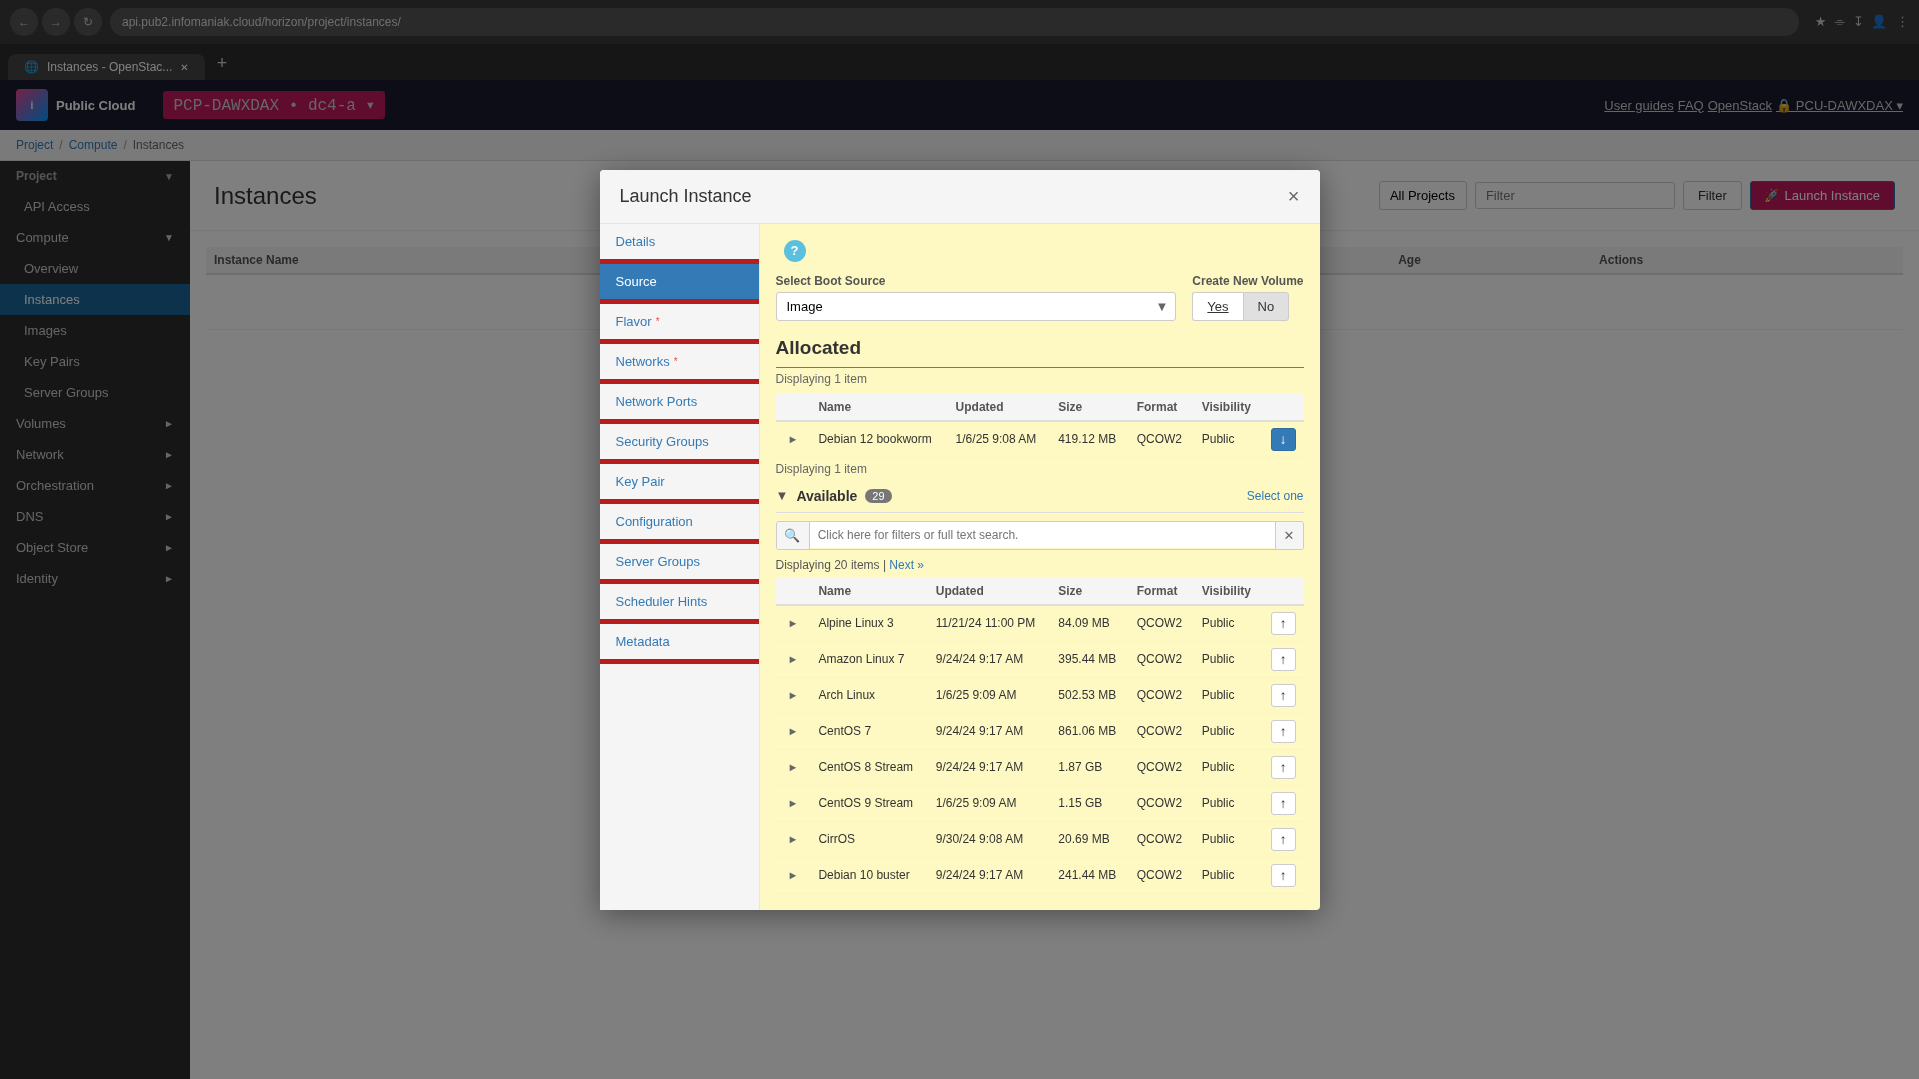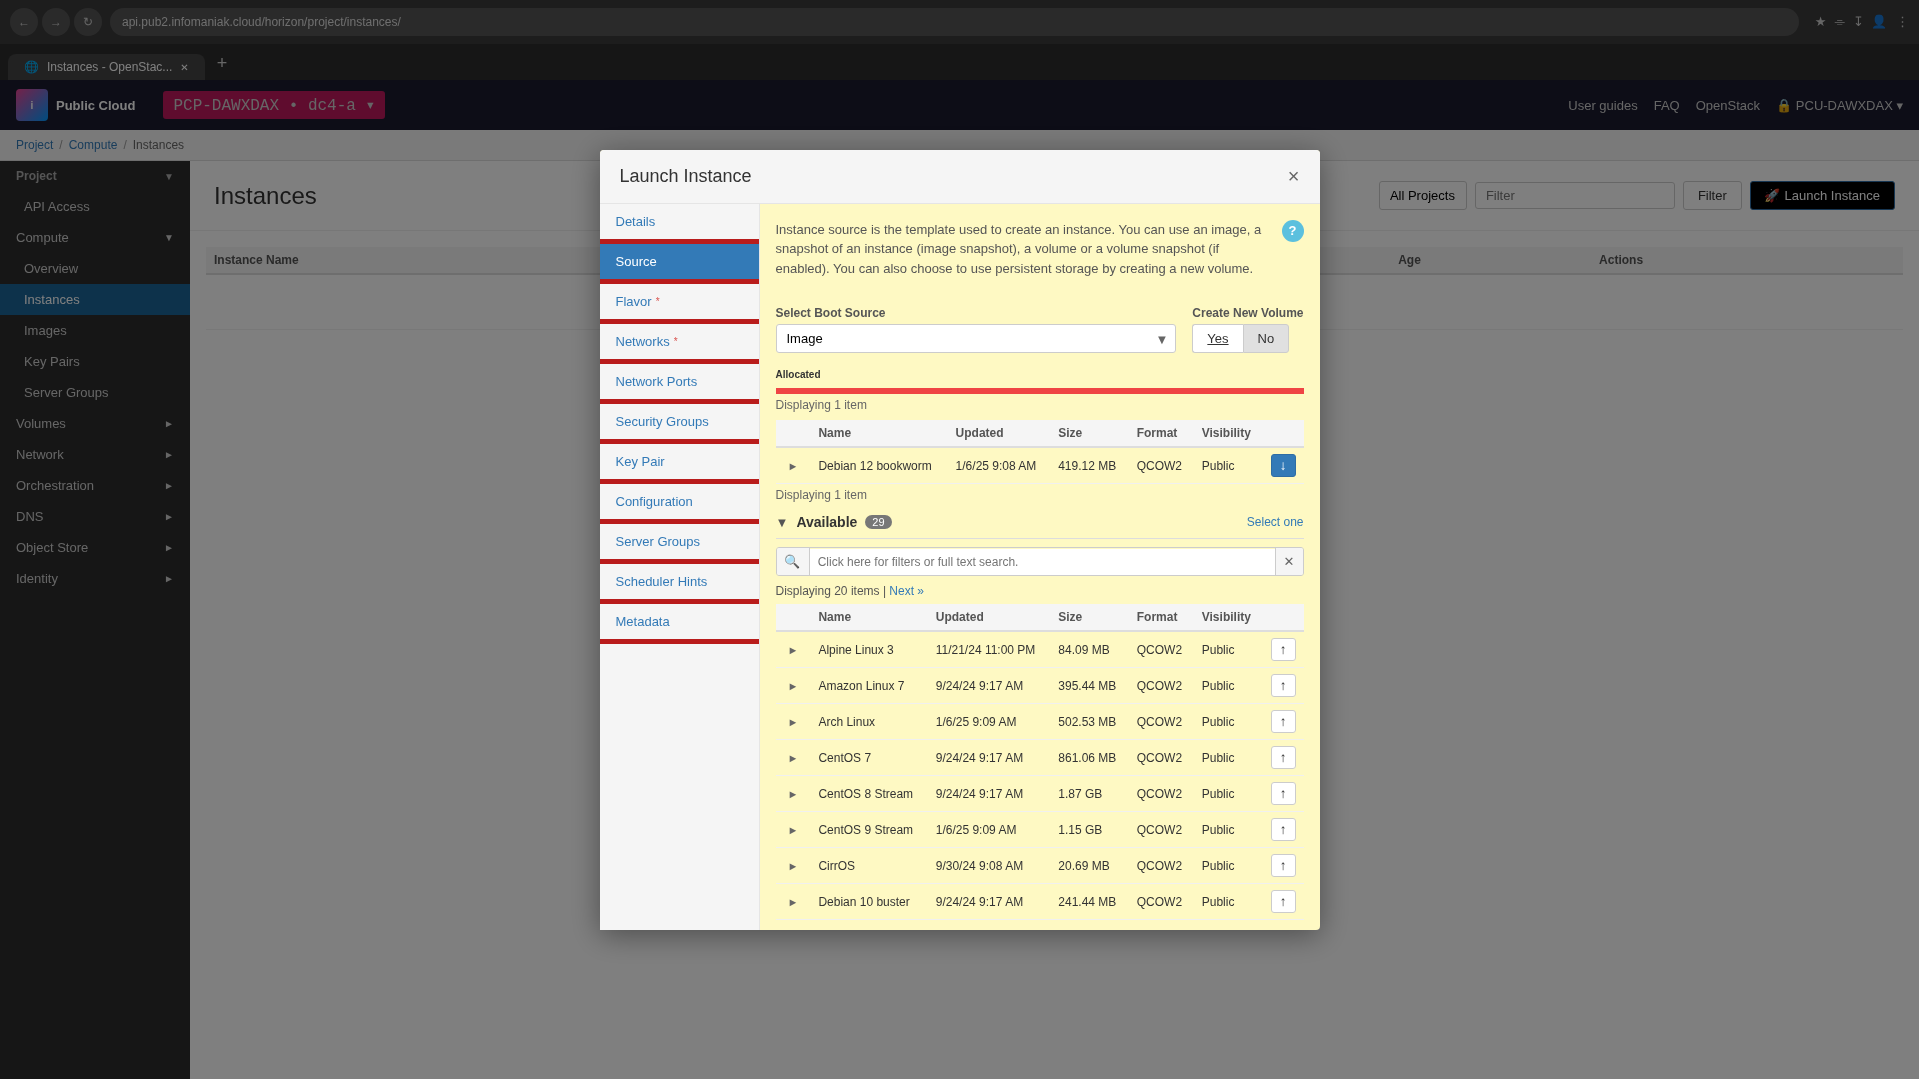--- a/index.html
+++ b/index.html
@@ -12,21 +12,21 @@
     .browser-tab-bar { background: #2c2c2c; height: 36px; display: flex; align-items: flex-end; padding: 0 8px; }
     .browser-tab { background: #3c3c3c; border-radius: 8px 8px 0 0; padding: 6px 16px; color: #ccc; font-size: 12px; display: flex; align-items: center; gap: 8px; }
     .browser-tab.active { background: #444; color: #fff; }
     .tab-close { font-size: 10px; cursor: pointer; }
     .address-bar { flex: 1; background: #555; border-radius: 20px; height: 28px; display: flex; align-items: center; padding: 0 12px; color: #ddd; font-size: 12px; }
 
     
     .top-nav { background: #1a1a2e; height: 50px; display: flex; align-items: center; padding: 0 16px; gap: 12px; }
     .brand { display: flex; align-items: center; gap: 8px; color: #fff; font-size: 13px; font-weight: 600; }
     .brand-logo { width: 32px; height: 32px; background: linear-gradient(135deg, #e84393, #0099ff); border-radius: 4px; display: flex; align-items: center; justify-content: center; color: white; font-size: 10px; font-weight: bold; }
-    .top-nav-right { margin-left: auto; display: flex; align-items: center; gap: 16px; color: #ccc; font-size: 13px; }
+    .top-nav-right { margin-left: auto; display: flex; align-items: center; gap: 4px; color: #ccc; font-size: 13px; text-decoration: underline; }
     .top-nav-link { color: #ccc; cursor: pointer; }
     .breadcrumb-bar { background: #f5f5f5; border-bottom: 1px solid #ddd; padding: 8px 16px; display: flex; align-items: center; gap: 6px; font-size: 12px; color: #666; }
     .breadcrumb-sep { color: #999; }
     .breadcrumb-link { color: #337ab7; cursor: pointer; }
 
     
     .main-layout { display: flex; height: calc(1079px - 130px); }
 
     
     .sidebar { width: 190px; background: #2d2d2d; color: #ccc; flex-shrink: 0; overflow-y: auto; }
@@ -35,21 +35,21 @@
     .sidebar-item.active { background: #1a6496; color: #fff; }
     .sidebar-parent { padding: 8px 16px; font-size: 13px; cursor: pointer; color: #ccc; display: flex; align-items: center; justify-content: space-between; }
     .chevron { font-size: 10px; }
 
     
     .content { flex: 1; background: #fff; overflow-y: auto; }
     .content-header { padding: 20px 24px; border-bottom: 1px solid #eee; display: flex; align-items: center; justify-content: space-between; }
     .page-title { font-size: 24px; font-weight: 300; color: #333; }
     .header-actions { display: flex; gap: 8px; align-items: center; }
     .btn { padding: 6px 14px; border-radius: 3px; border: 1px solid transparent; cursor: pointer; font-size: 13px; }
-    .btn-primary { background: #000000; color: #fff; border-color: #2e6da4; }
+    .btn-primary { background: #be185d; color: #fff; border-color: #2e6da4; }
     .btn-default { background: #fff; color: #333; border-color: #ccc; }
     .filter-input { padding: 5px 10px; border: 1px solid #ccc; border-radius: 3px; font-size: 13px; width: 200px; }
 
     
     .modal-overlay { position: fixed; top: 0; left: 0; right: 0; bottom: 0; background: rgba(0,0,0,0.5); z-index: 1000; display: flex; align-items: center; justify-content: center; }
     .modal { background: #fef9c3; width: 720px; max-height: 780px; border-radius: 4px; box-shadow: 0 5px 30px rgba(0,0,0,0.4); display: flex; flex-direction: column; }
     .modal-header { padding: 16px 20px; border-bottom: 1px solid #e5e5e5; display: flex; align-items: center; justify-content: space-between; background: #f5f5f5; border-radius: 4px 4px 0 0; }
     .modal-title { font-size: 18px; font-weight: 400; color: #333; }
     .modal-close { background: none; border: none; font-size: 20px; cursor: pointer; color: #666; line-height: 1; }
     .modal-body { display: flex; flex: 1; overflow: hidden; }
@@ -74,21 +74,21 @@
     .select-arrow { position: absolute; right: 8px; top: 50%; transform: translateY(-50%); pointer-events: none; color: #666; }
 
     
     .btn-group { display: flex; }
     .btn-group .btn { border-radius: 0; border-right-width: 0; }
     .btn-group .btn:first-child { border-radius: 3px 0 0 3px; text-decoration: underline; }
     .btn-group .btn:last-child { border-radius: 0 3px 3px 0; border-right-width: 1px; }
     .btn-default.active { background: #e0e0e0; font-weight: 400; }
 
     
-    .section-header { font-size: 10px; font-weight: 600; color: #333; margin-bottom: 4px; padding-bottom: 8px; border-bottom: 6px solid #ef4444; }
+    .section-header { font-size: 19px; font-weight: 600; color: #333; margin-bottom: 4px; padding-bottom: 8px; border-bottom: 1px solid #ef4444; }
     .section-sub { font-size: 12px; color: #666; margin-bottom: 8px; }
 
     
     .data-table { width: 100%; border-collapse: collapse; font-size: 12px; }
     .data-table th { background: #f5f5f5; padding: 6px 8px; text-align: left; border-bottom: 2px solid #ddd; color: #555; font-weight: 600; }
     .data-table td { padding: 6px 8px; border-bottom: 1px solid #f0f0f0; color: #333; }
     .expand-btn { background: none; border: none; cursor: pointer; color: #666; font-size: 11px; padding: 2px 4px; }
 
     
     .available-header { display: flex; align-items: center; gap: 8px; margin-bottom: 8px; padding-bottom: 8px; border-bottom: 1px solid #ddd; }
@@ -256,21 +256,20 @@
         <div class="modal-nav-item">Security Groups</div>
         <div class="modal-nav-item">Key Pair</div>
         <div class="modal-nav-item">Configuration</div>
         <div class="modal-nav-item">Server Groups</div>
         <div class="modal-nav-item">Scheduler Hints</div>
         <div class="modal-nav-item">Metadata</div>
       </div>
 
       <div class="modal-content-area">
         <div style="display:flex;align-items:flex-start;margin-bottom:12px;">
-          <p class="modal-description">Instance source is the template used to create an instance. You can use an image, a snapshot of an instance (image snapshot), a volume or a volume snapshot (if enabled). You can also choose to use persistent storage by creating a new volume.</p>
           <div class="help-icon" style="margin-left:8px;flex-shrink:0;">?</div>
         </div>
 
         <div class="form-row">
           <div class="form-group">
             <div class="form-label">Select Boot Source</div>
             <div class="form-select-wrap">
               <select class="form-select">
                 <option>Image</option>
                 <option>Instance Snapshot</option>

